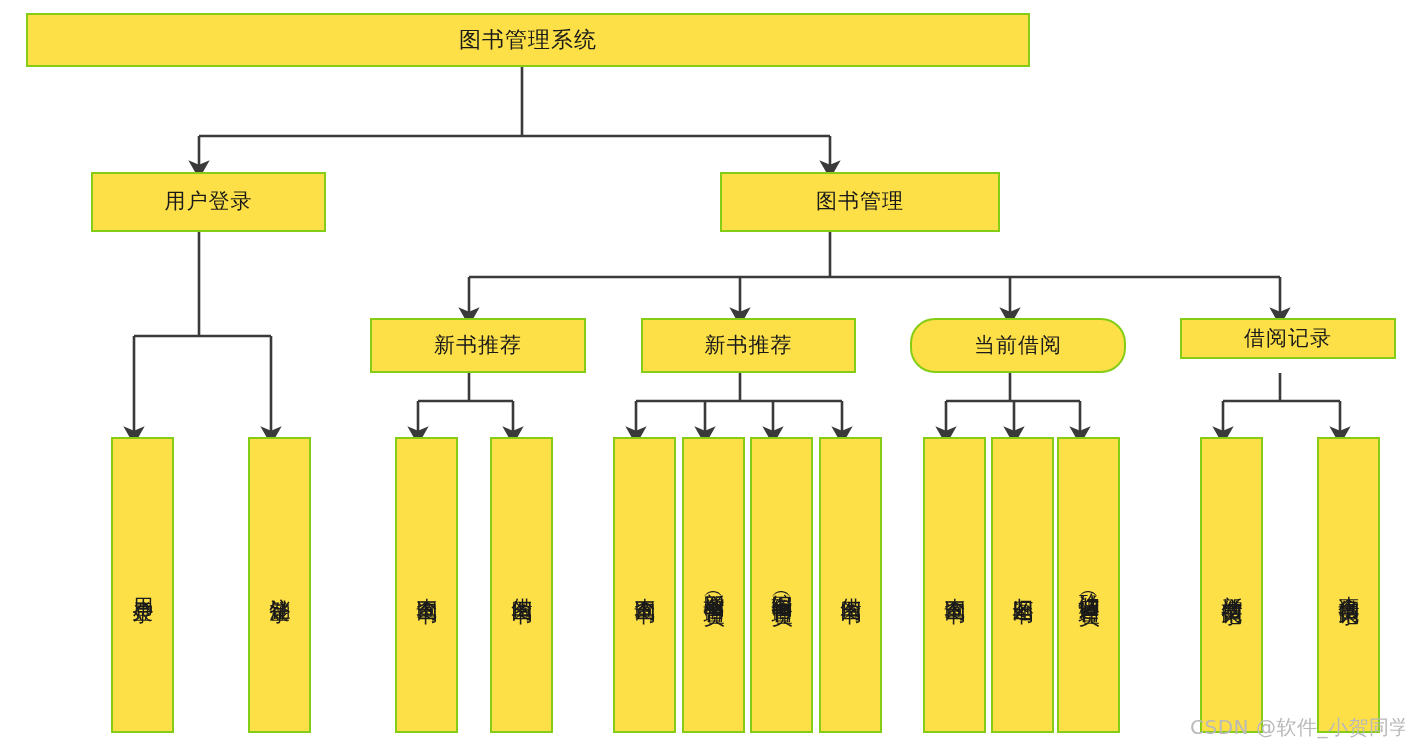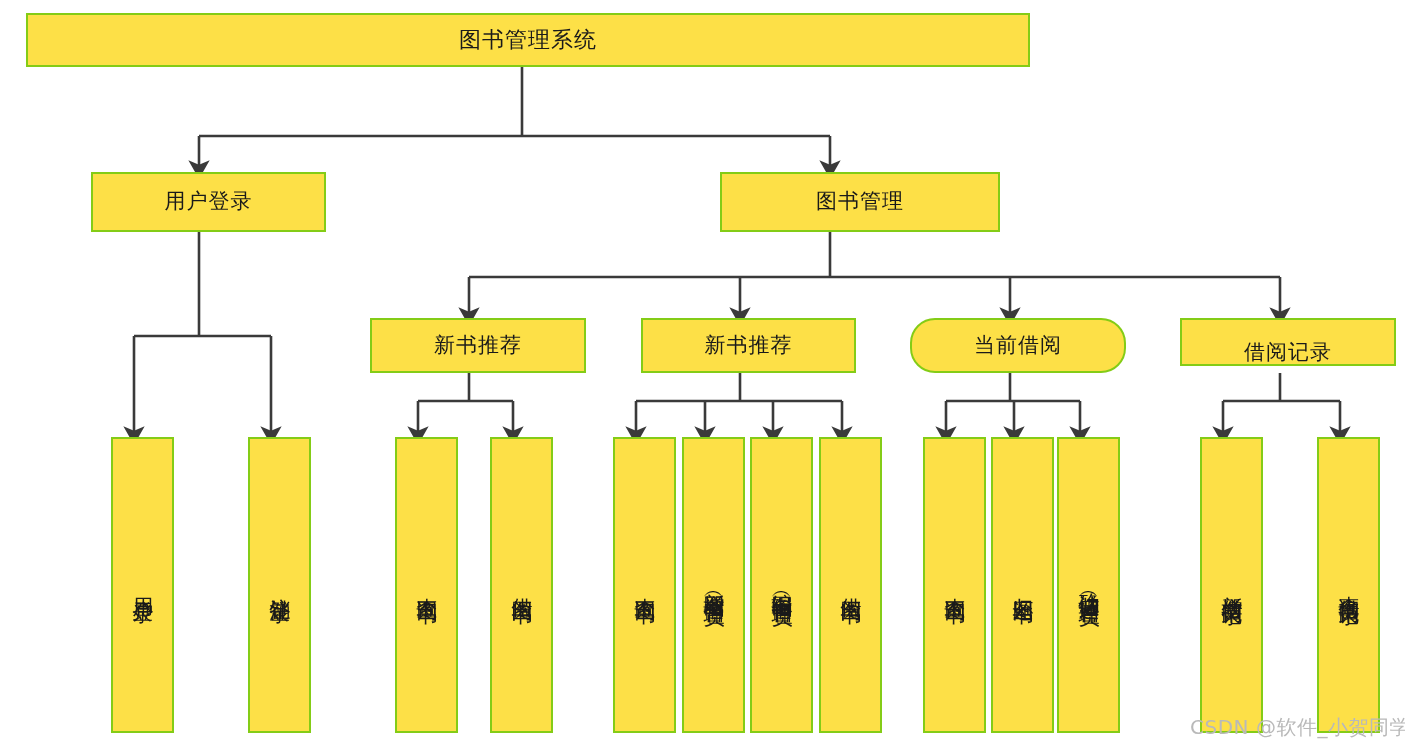--- a/index.html
+++ b/index.html
@@ -141,21 +141,21 @@
   </div>
 
   <div class="node-box horizontal" style="left:633px; top:318px; width:215px; height:55px;">
     <span>新书推荐</span>
   </div>
 
   <div class="node-box horizontal" style="left:902px; top:318px; width:216px; height:55px;border-radius:25px;">
     <span>当前借阅</span>
   </div>
 
-  <div class="node-box horizontal" style="left:1172px; top:318px; width:216px; height:48px;align-items:flex-end;">
+  <div class="node-box horizontal" style="left:1172px; top:318px; width:216px; height:41px;">
     <span>借阅记录</span>
   </div>
 
   <div class="node-box vertical" style="left:103px; top:437px; width:63px; height:296px;">
     <span class="vlabel">用户登录</span>
   </div>
 
   <div class="node-box vertical" style="left:240px; top:437px; width:63px; height:296px;">
     <span class="vlabel">注销登录</span>
   </div>

